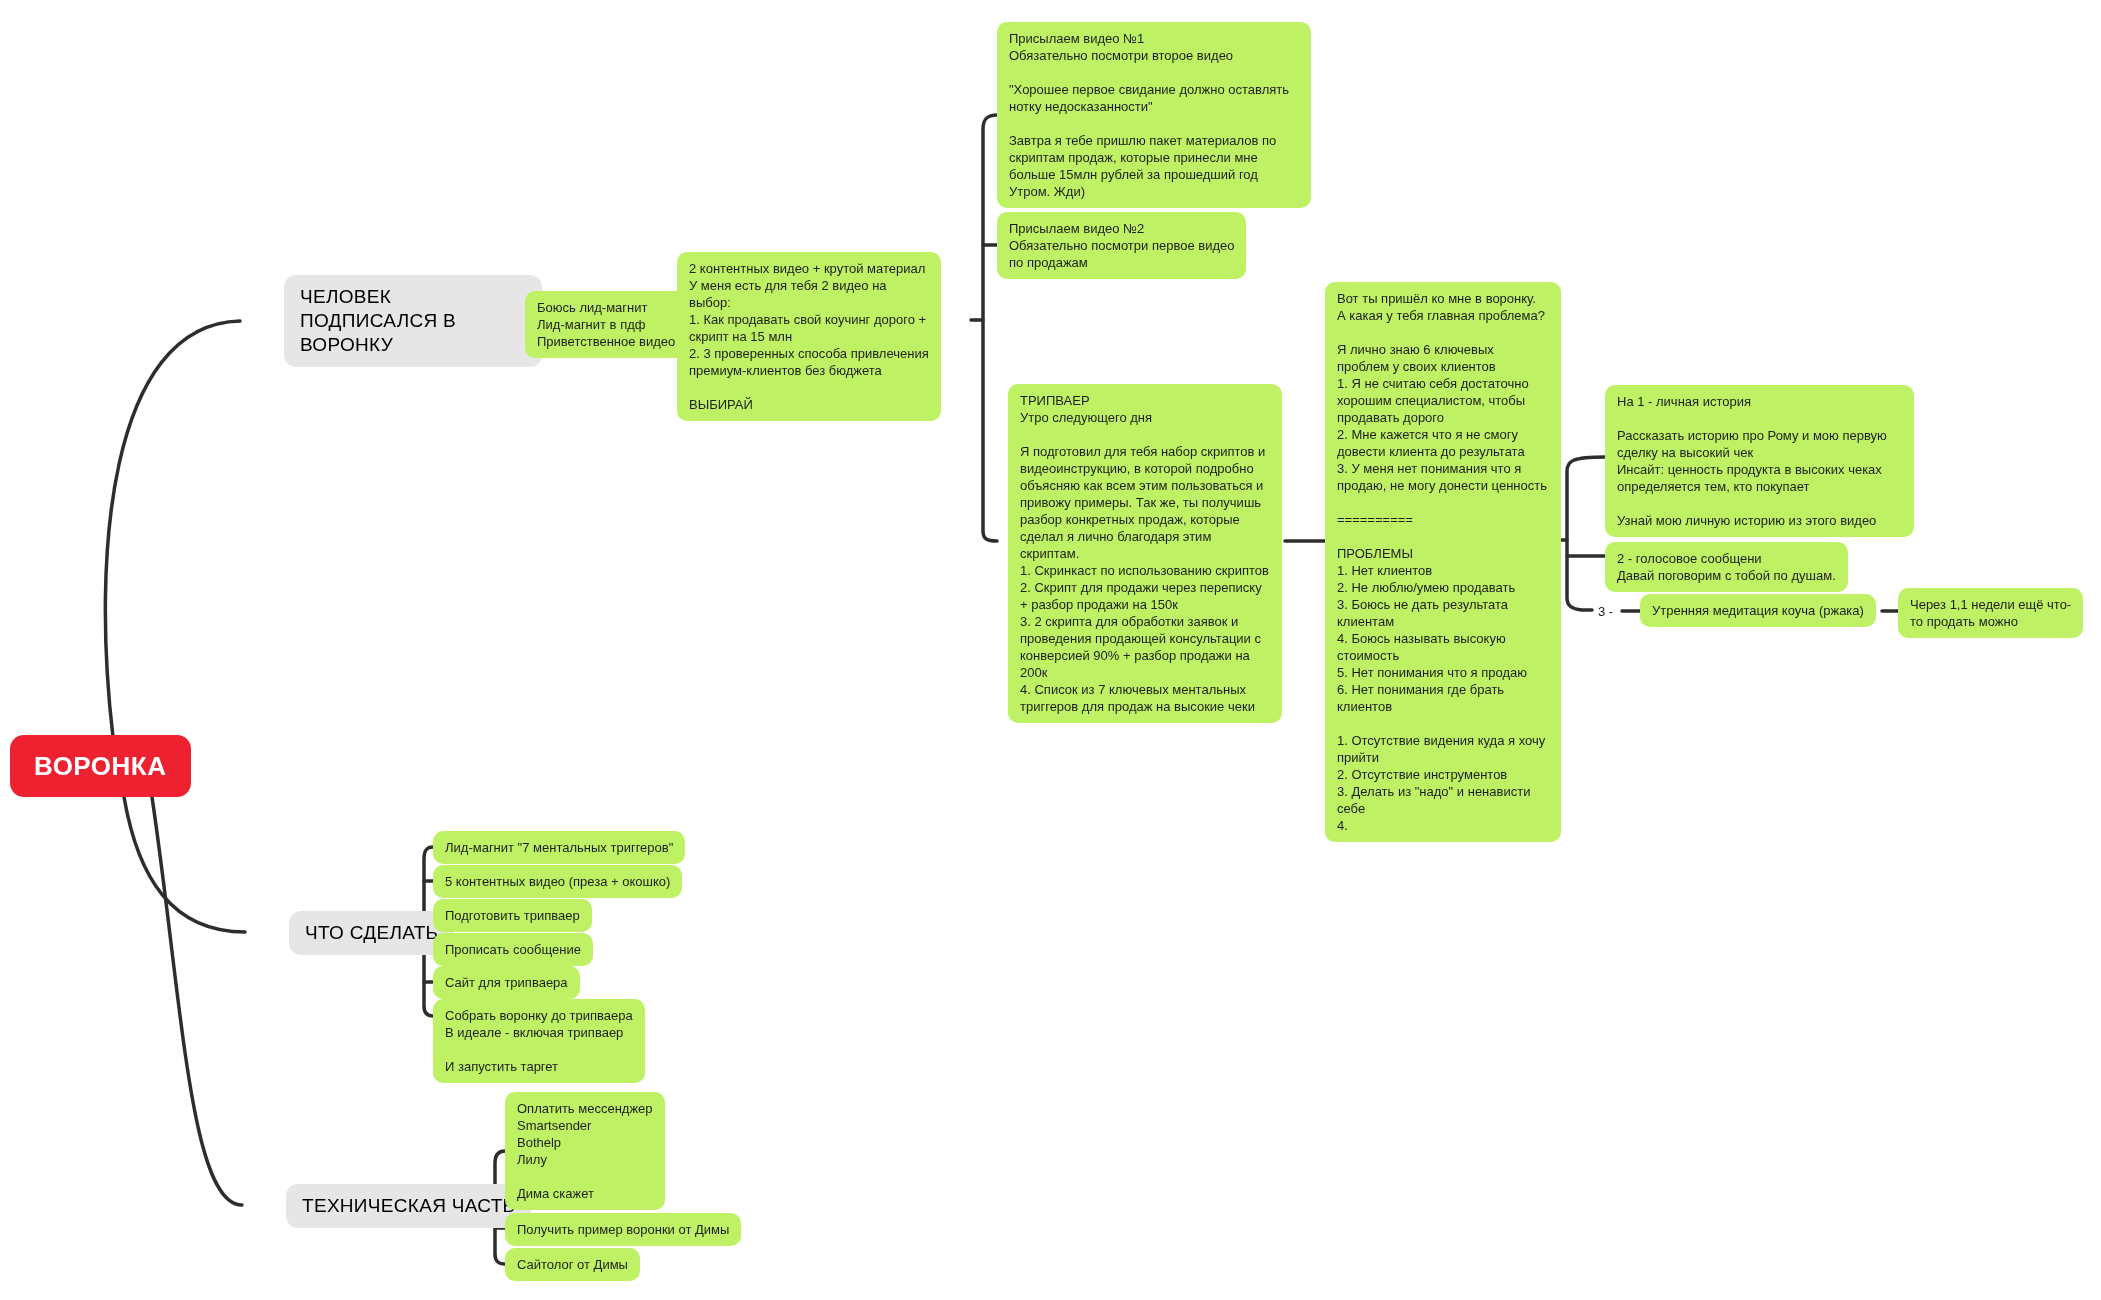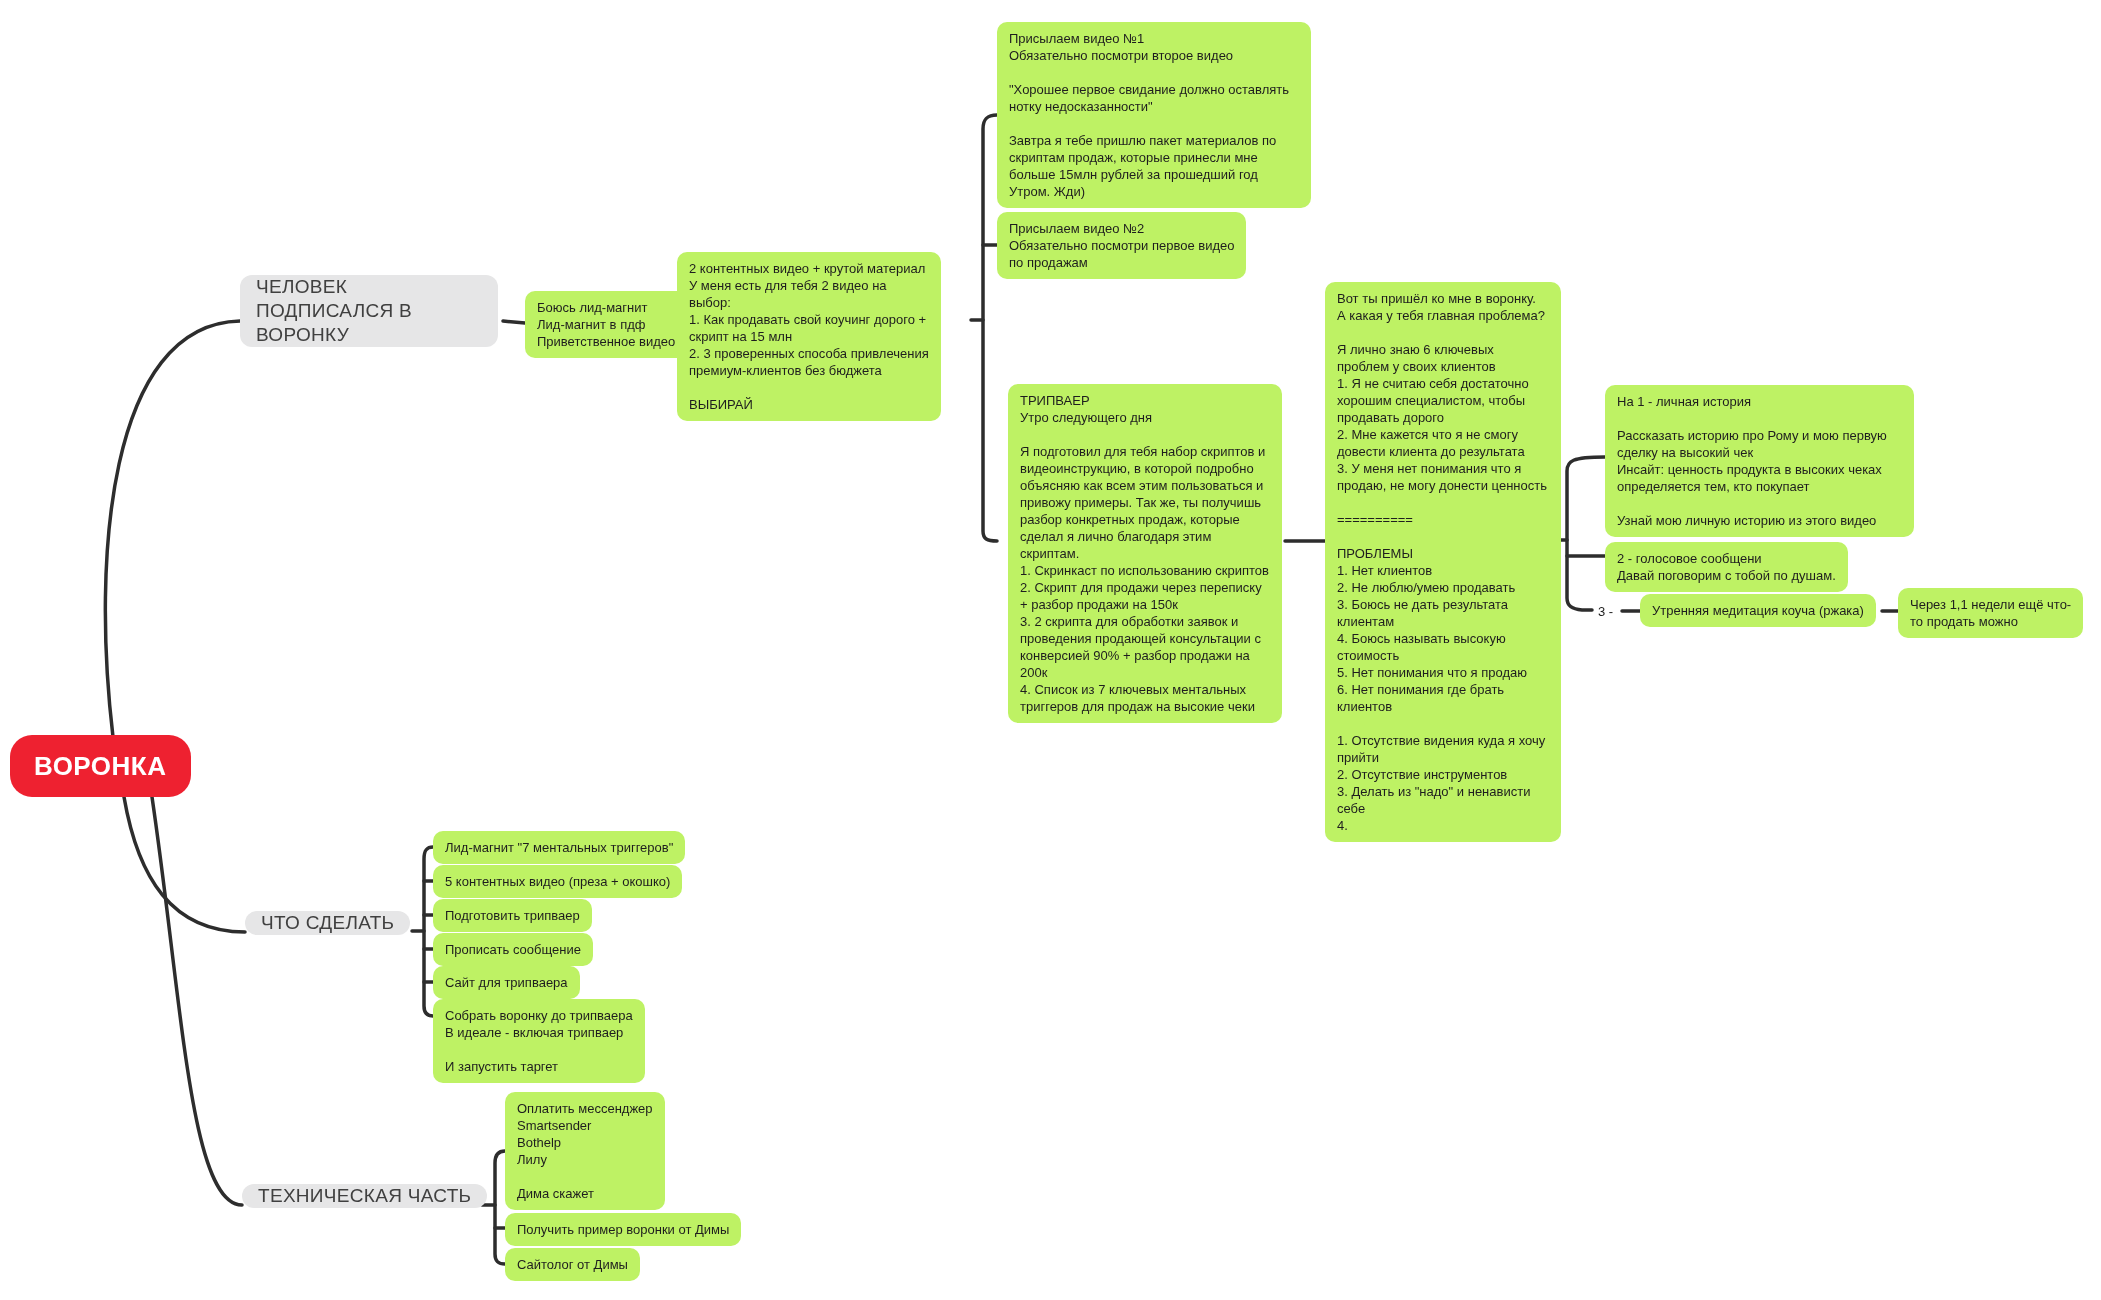--- a/index.html
+++ b/index.html
@@ -12,29 +12,30 @@
   svg.connectors { position:absolute; left:0; top:0; z-index:1; }
   .node {
     position:absolute; z-index:2;
     background:#bef264; color:#1e1e1e;
     border-radius:10px; padding:8px 12px;
     font-size:13px; line-height:17px;
     white-space:pre;
   }
   .wrap { white-space:pre-wrap; }
   .topic {
-    background:#e6e6e7; color:#404040;
-    border-radius:12px; padding:0 16px;
+    background:#e6e6e7; color:#000000;
+    border-radius:12px; padding:10px 16px;
     font-size:19px; line-height:24px;
     letter-spacing:0.3px;
+    margin-left:44px;
   }
   .root {
     background:#ee2130; color:#ffffff;
     font-size:26px; line-height:32px; font-weight:700;
-    padding:15px 24px; border-radius:22px;
+    padding:15px 24px; border-radius:14px;
     letter-spacing:0.5px;
   }
   .bare { background:transparent; padding:8px 4px; }
 </style>
 </head>
 <body>
 
 <svg class="connectors" width="2101" height="1300" viewBox="0 0 2101 1300" fill="none" stroke="#2d2d2d" stroke-width="3.5" stroke-linecap="round" stroke-linejoin="round">
   <path d="M 113 737 C 92 560, 108 324, 240 321"></path>
   <path d="M 124 797 C 138 878, 172 932, 245 932"></path>

